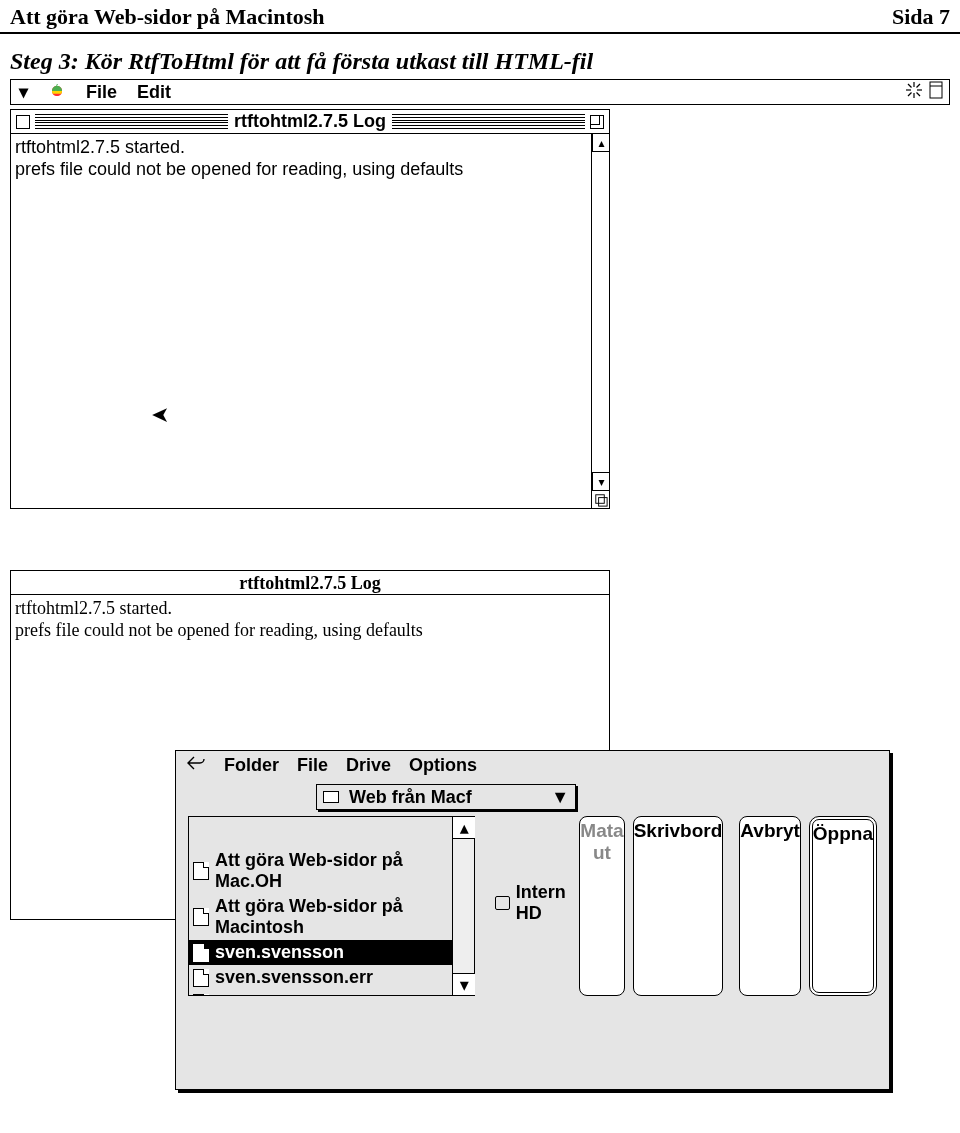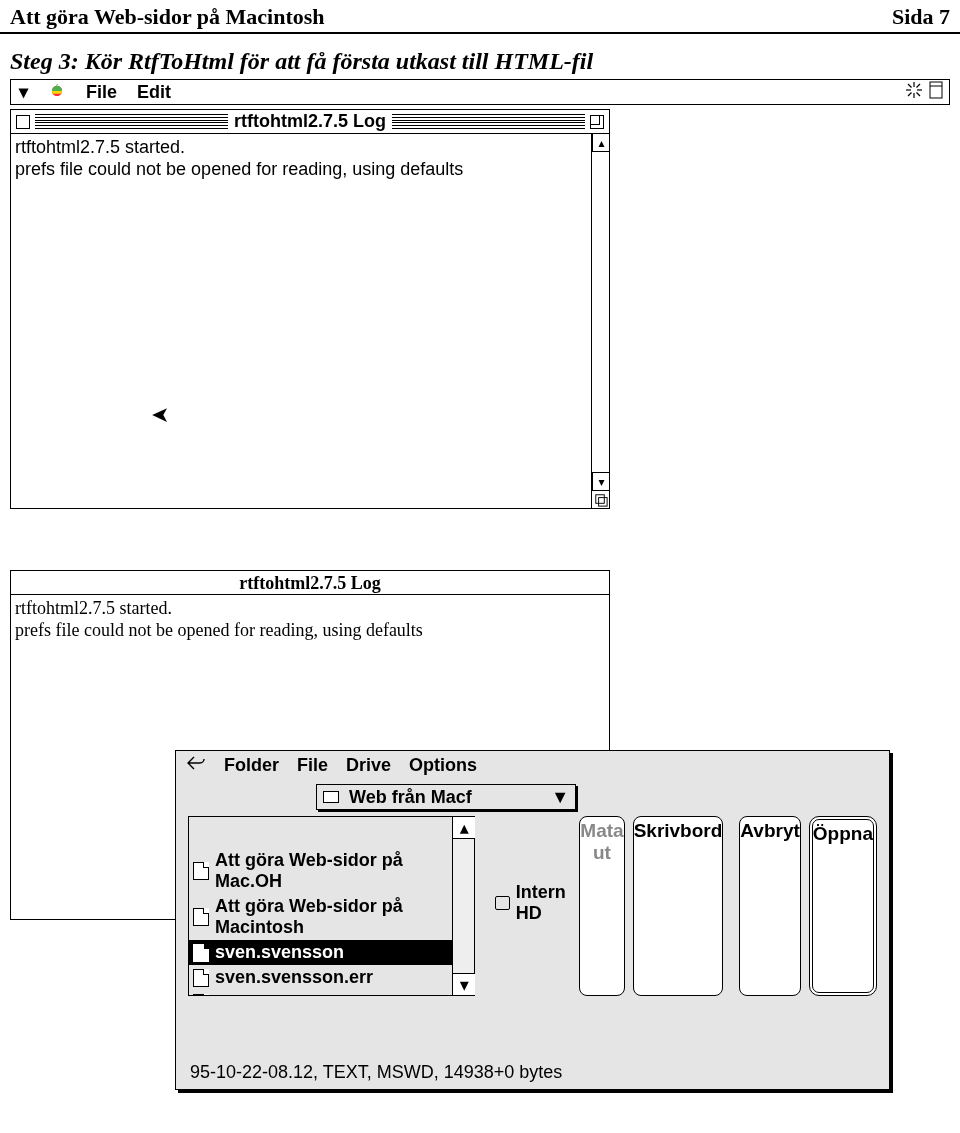--- a/index.html
+++ b/index.html
@@ -482,14 +482,13 @@
         <span>Intern HD</span>
       </div>
       <span class="macbtn disabled">Mata ut</span>
       <span class="macbtn">Skrivbord</span>
       <div class="divline"></div>
       <span class="macbtn">Avbryt</span>
       <span class="macbtn default">Öppna</span>
     </div>
   </div>
 
-  <div class="status">95-10-22-08.12, TEXT, MSWD, 14938+0 bytes</div>
 </div>
 
 </body></html>

